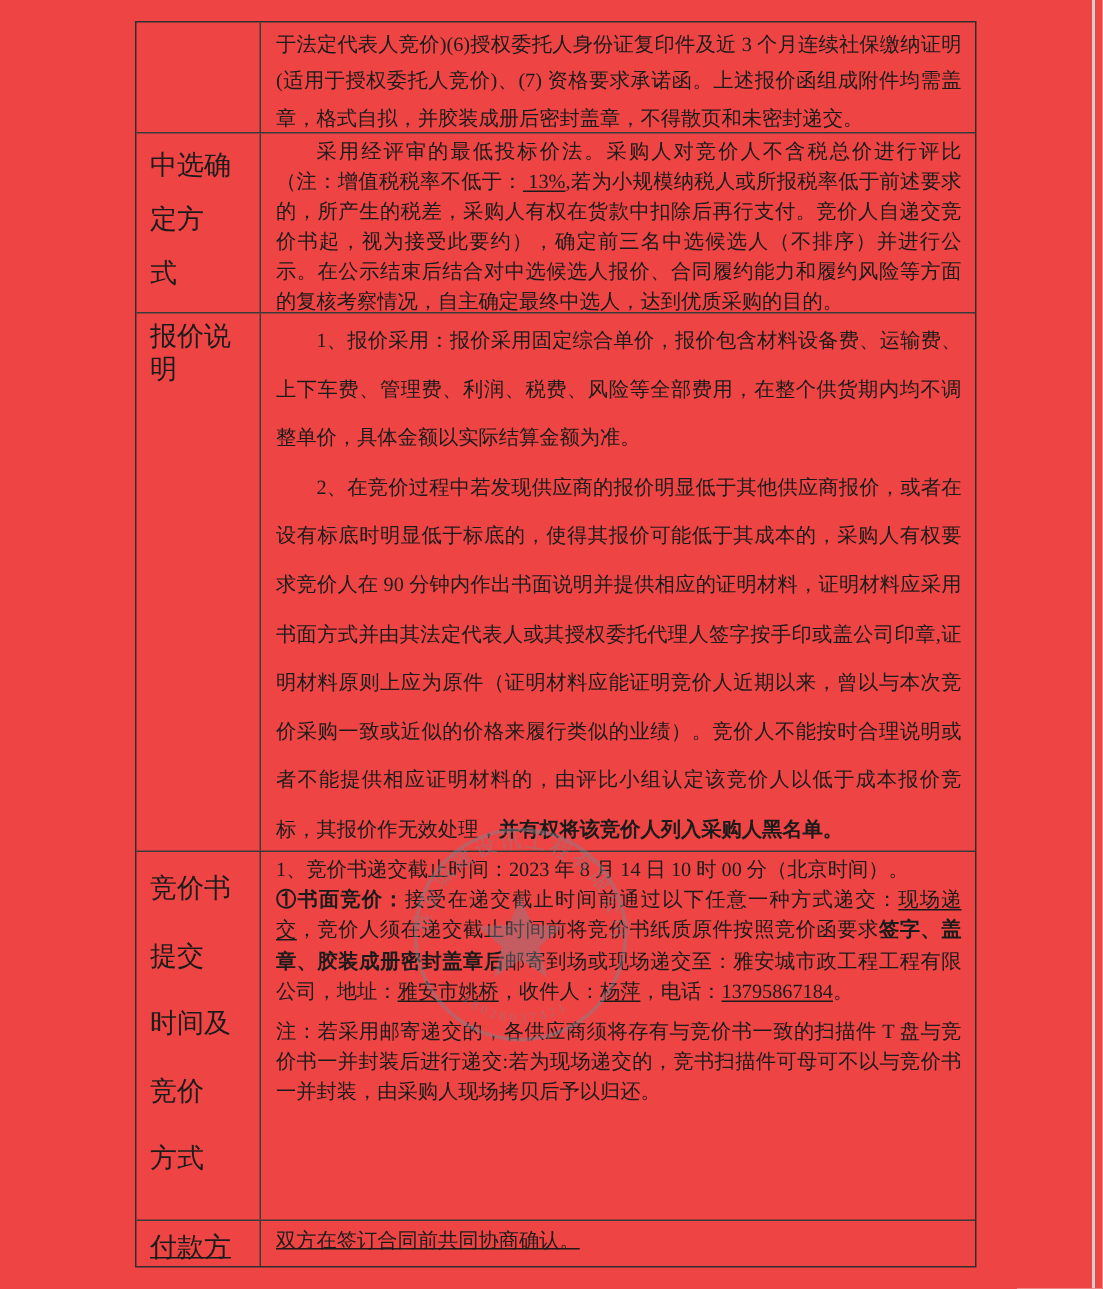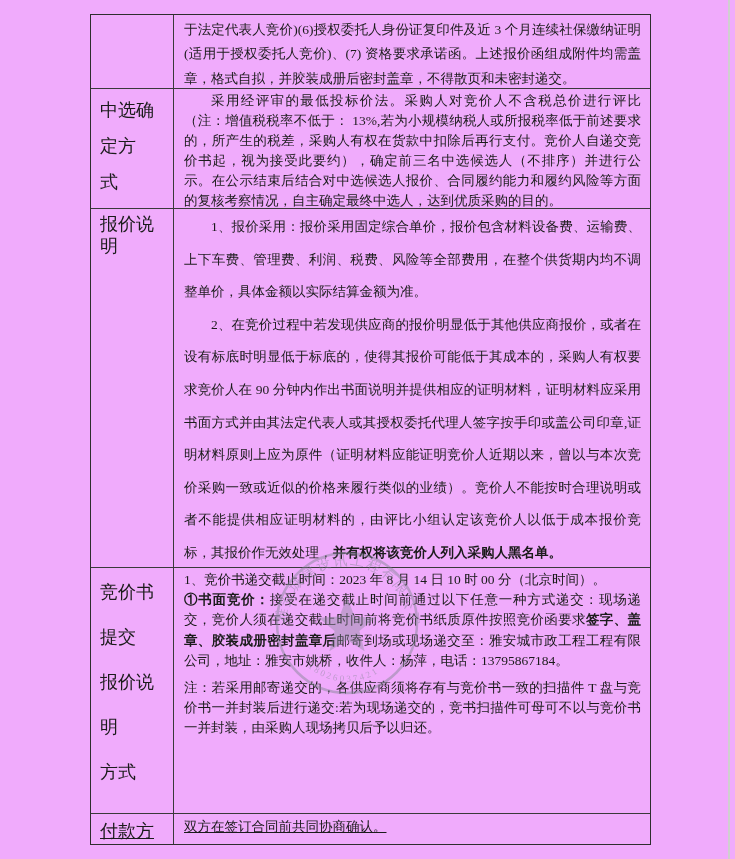--- a/index.html
+++ b/index.html
@@ -3,21 +3,21 @@
 <meta charset="utf-8">
 <style>
   html,body{margin:0;padding:0;}
   body{
     width:735px;height:859px;
     background:#f6f6f6;
     font-family:"Liberation Serif","DejaVu Serif",serif;
   }
   .page{
     position:relative;width:735px;height:859px;
-    background:#f0abfc;color:#1b1b1b;overflow:hidden;
+    background:#ef4444;color:#1b1b1b;overflow:hidden;
   }
   
   .edge-line{
     position:absolute;left:728px;top:0;width:2px;height:859px;
     background:#cfcfcf;
   }
   
   .doc-table{
     position:absolute;left:90px;top:14px;width:561px;
     border:1.5px solid #2e2e2e;
@@ -37,21 +37,21 @@
   .cell.content{
     flex:1;min-width:0;
     padding:2px 9px 0 10px;
     font-size:13.5px;
     text-align:justify;
   }
   .para{margin:0;}
   .para.indent{text-indent:2em;}
   .para.note{margin-top:7px;}
   .b{font-weight:bold;}
-  .u{text-underline-offset:2px;}
+  .u{text-decoration:underline;text-underline-offset:2px;}
 
   
   .row-0{height:74px;}  .row-0 .cell.content{line-height:24.4px;padding-top:3px;}
   .row-1{height:120px;} .row-1 .cell.content{line-height:20px;}
   .row-1 .cell.label{line-height:36px;padding-top:3px;}
   .row-2{height:359px;} .row-2 .cell.content{line-height:32.6px;}
   .row-2 .cell.label{padding-top:4px;}
   .row-3{height:246px;} .row-3 .cell.content{line-height:20.2px;}
   .row-3 .cell.label{line-height:45px;padding-top:2px;}
   .row-4{height:30px;}  .row-4 .cell.content{line-height:20px;padding-top:3px;}
@@ -84,21 +84,21 @@
       </div>
       <div class="trow row-2">
         <div class="cell label">报价说明</div>
         <div class="cell content">
           <p class="para indent"><span>1、报价采用：报价采用固定综合单价，报价包含材料设备费、运输费、上下车费、管理费、利润、税费、风险等全部费用，在整个供货期内均不调整单价，具体金额以实际结算金额为准。</span></p>
           <p class="para indent"><span>2、在竞价过程中若发现供应商的报价明显低于其他供应商报价，或者在设有标底时明显低于标底的，使得其报价可能低于其成本的，采购人有权要求竞价人在 90 分钟内作出书面说明并提供相应的证明材料，证明材料应采用书面方式并由其法定代表人或其授权委托代理人签字按手印或盖公司印章,证明材料原则上应为原件（证明材料应能证明竞价人近期以来，曾以与本次竞价采购一致或近似的价格来履行类似的业绩）。竞价人不能按时合理说明或者不能提供相应证明材料的，由评比小组认定该竞价人以低于成本报价竞标，其报价作无效处理，</span><span class="b">并有权将该竞价人列入采购人黑名单。</span></p>
         </div>
       </div>
       <div class="trow row-3">
         <div class="cell label">竞价书提交
-报价说明
+时间及竞价
 方式</div>
         <div class="cell content">
           <p class="para"><span>1、竞价书递交截止时间：2023 年 8 月 14 日 10 时 00 分（北京时间）。</span></p>
           <p class="para"><span class="b">①书面竞价：</span><span>接受在递交截止时间前通过以下任意一种方式递交：</span><span class="u">现场递交</span><span>，竞价人须在递交截止时间前将竞价书纸质原件按照竞价函要求</span><span class="b">签字、盖章、胶装成册密封盖章后</span><span>邮寄到场或现场递交至：雅安城市政工程工程有限公司，地址：</span><span class="u">雅安市姚桥</span><span>，收件人：</span><span class="u">杨萍</span><span>，电话：</span><span class="u">13795867184</span><span>。</span></p>
           <p class="para note"><span>注：若采用邮寄递交的，各供应商须将存有与竞价书一致的扫描件 T 盘与竞价书一并封装后进行递交:若为现场递交的，竞书扫描件可母可不以与竞价书一并封装，由采购人现场拷贝后予以归还。</span></p>
         </div>
       </div>
       <div class="trow row-4">
         <div class="cell label">付款方式</div>
         <div class="cell content">

